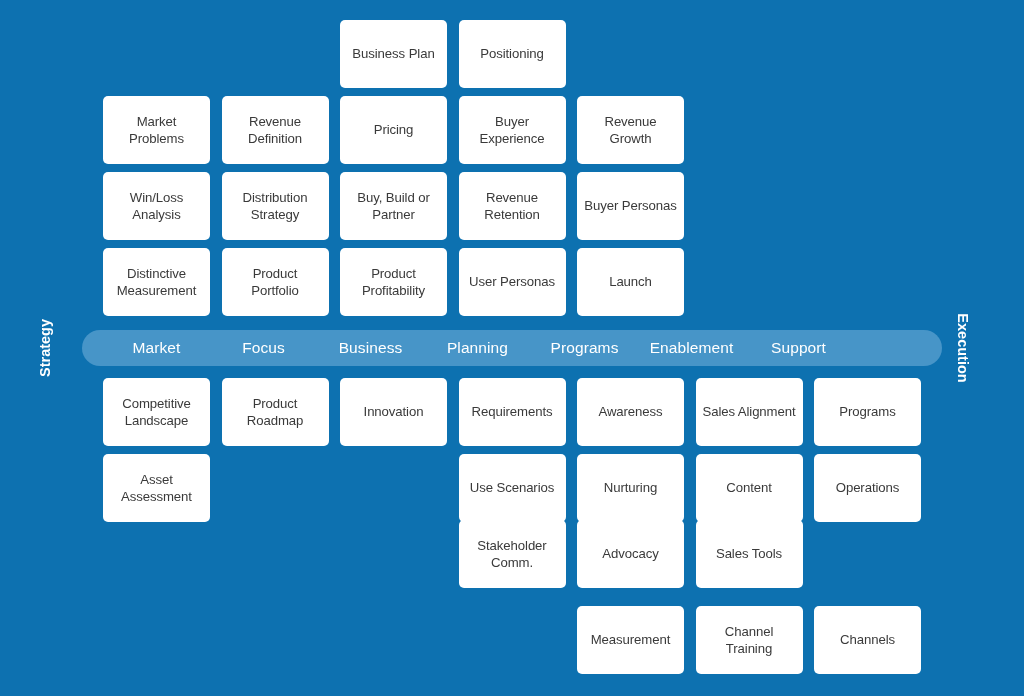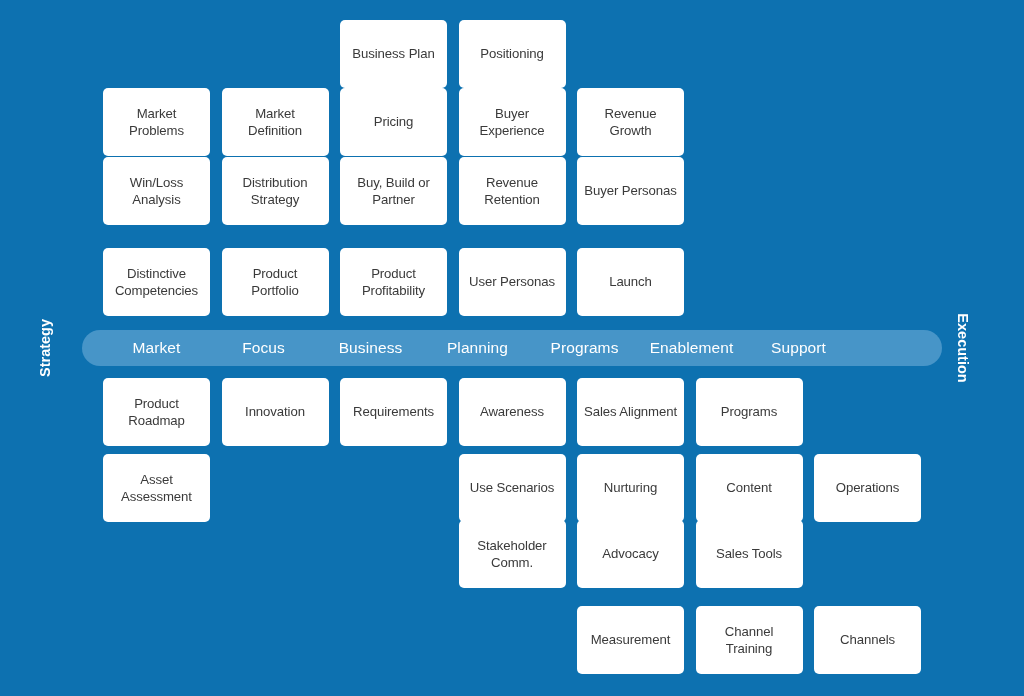--- a/index.html
+++ b/index.html
@@ -108,40 +108,40 @@
 
   <div id="strategy-block">
       <div class="gridrow" style="top: 20px;">
         <div class="card empty"></div>
         <div class="card empty"></div>
         <div class="card">Business Plan</div>
         <div class="card">Positioning</div>
         <div class="card empty"></div>
         <div class="card empty"></div>
       </div>
-      <div class="gridrow" style="top: 88px;">
+      <div class="gridrow" style="top: 96px;">
         <div class="card">Market Problems</div>
-        <div class="card">Market Definition</div>
+        <div class="card">Revenue Definition</div>
         <div class="card">Pricing</div>
         <div class="card">Buyer Experience</div>
         <div class="card">Revenue Growth</div>
         <div class="card empty"></div>
         <div class="card empty"></div>
       </div>
-      <div class="gridrow" style="top: 157px;">
+      <div class="gridrow" style="top: 172px;">
         <div class="card">Win/Loss Analysis</div>
         <div class="card">Distribution Strategy</div>
         <div class="card">Buy, Build or Partner</div>
         <div class="card">Revenue Retention</div>
         <div class="card">Buyer Personas</div>
         <div class="card empty"></div>
         <div class="card empty"></div>
       </div>
       <div class="gridrow" style="top: 248px;">
-        <div class="card">Distinctive Competencies</div>
+        <div class="card">Distinctive Measurement</div>
         <div class="card">Product Portfolio</div>
         <div class="card">Product Profitability</div>
         <div class="card">User Personas</div>
         <div class="card">Launch</div>
         <div class="card empty"></div>
         <div class="card empty"></div>
       </div>
     </div>
 
   <div class="band" id="category-band">
@@ -150,20 +150,21 @@
       <div class="band-label">Focus</div>
       <div class="band-label">Business</div>
       <div class="band-label">Planning</div>
       <div class="band-label">Programs</div>
       <div class="band-label">Enablement</div>
       <div class="band-label">Support</div>
     </div>
 
   <div id="execution-block">
       <div class="gridrow" style="top: 378px;">
+        <div class="card">Competitive Landscape</div>
         <div class="card">Product Roadmap</div>
         <div class="card">Innovation</div>
         <div class="card">Requirements</div>
         <div class="card">Awareness</div>
         <div class="card">Sales Alignment</div>
         <div class="card">Programs</div>
       </div>
       <div class="gridrow" style="top: 454px;">
         <div class="card">Asset Assessment</div>
         <div class="card empty"></div>

